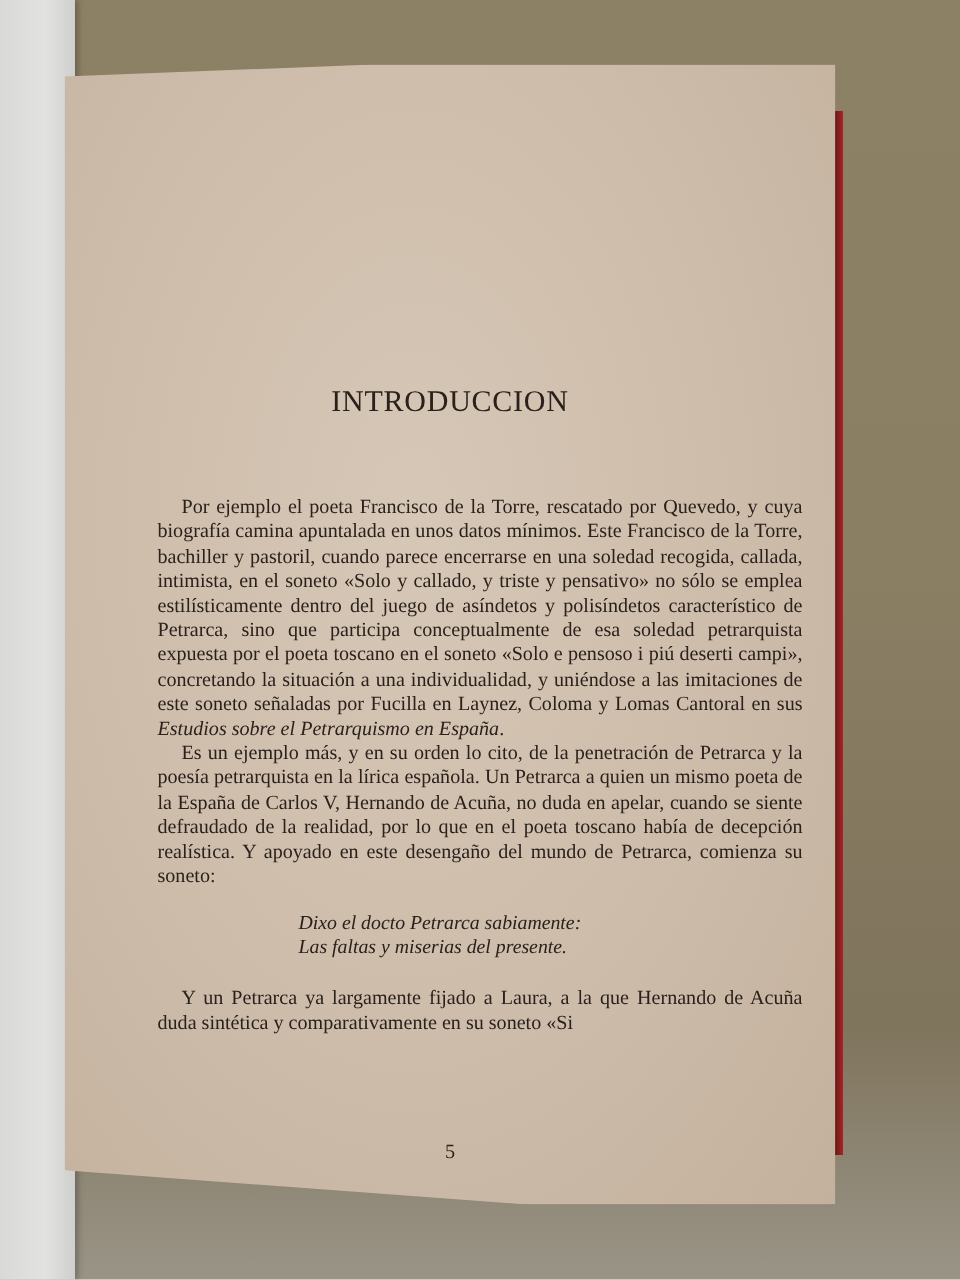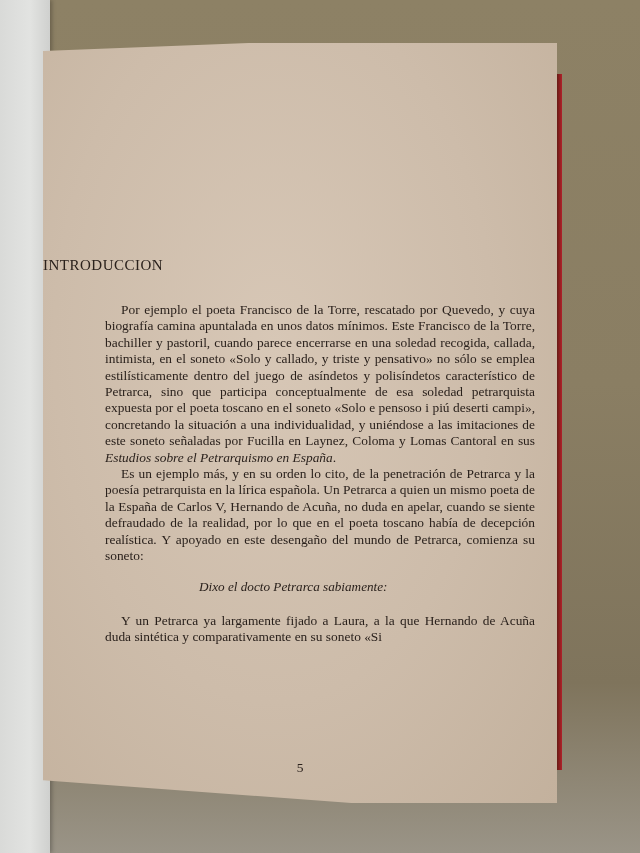--- a/index.html
+++ b/index.html
@@ -17,29 +17,29 @@
     position:absolute; left:556px; top:74px; width:6px; height:696px;
     background: linear-gradient(90deg, #5a1a12, #7a1e1a 40%, #b2202a 100%);
   }
   .page {
     position:absolute; left:43px; top:43px; width:514px; height:760px;
     background: radial-gradient(ellipse at 45% 40%, #d7c7b6 0%, #cdbcaa 55%, #c3b19d 100%);
     clip-path: polygon(0 8px, 40% 0, 100% 0, 100% 100%, 60% 100%, 0 97%);
     color:#2a211c;
   }
   .heading {
-    position:absolute; left:0; width:100%; top:214px; 
-    font-size:15px; letter-spacing:0.5px;
+    position:absolute; left:0; width:100%; top:214px; text-align:center;
+    font-size:20px; letter-spacing:0.5px;
   }
   .body-text {
     position:absolute; left:62px; width:430px; top:259px;
     font-size:13.4px; line-height:16.4px; text-align:justify;
   }
   .body-text p { margin:0; text-indent:16px; }
-  .body-text p.first { text-indent:16px; }
+  .body-text p.first { text-indent:16px;margin-top:28px; }
   .verse {
     margin:14px 0 14px 94px; font-style:italic; font-size:13.2px; line-height:16.4px;
   }
   .verse div { text-indent:0;font-style:italic; }
   .tail { margin-top:18px !important; }
   em { font-style:italic; }
   .page-number {
     position:absolute; left:0; width:100%; top:717px; text-align:center; font-size:13.5px;
   }
 </style>
@@ -51,19 +51,20 @@
 
 <div class="page">
   <div class="heading">INTRODUCCION</div>
 
   <div class="body-text">
     <p class="first"><span>Por ejemplo el poeta Francisco de la Torre, rescatado por Quevedo, y cuya biografía camina apuntalada en unos datos mínimos. Este Francisco de la Torre, bachiller y pastoril, cuando parece encerrarse en una soledad recogida, callada, intimista, en el soneto «Solo y callado, y triste y pensativo» no sólo se emplea estilísticamente dentro del juego de asíndetos y polisíndetos característico de Petrarca, sino que participa conceptualmente de esa soledad petrarquista expuesta por el poeta toscano en el soneto «Solo e pensoso i piú deserti campi», concretando la situación a una individualidad, y uniéndose a las imitaciones de este soneto señaladas por Fucilla en Laynez, Coloma y Lomas Cantoral en sus </span><em>Estudios sobre el Petrarquismo en España</em><span>.</span></p>
     <p>Es un ejemplo más, y en su orden lo cito, de la penetración de Petrarca y la poesía petrarquista en la lírica española. Un Petrarca a quien un mismo poeta de la España de Carlos V, Hernando de Acuña, no duda en apelar, cuando se siente defraudado de la realidad, por lo que en el poeta toscano había de decepción realística. Y apoyado en este desengaño del mundo de Petrarca, comienza su soneto:</p>
 
     <div class="verse">
       <div>Dixo el docto Petrarca sabiamente:</div>
+      <div>Las faltas y miserias del presente.</div>
     </div>
 
     <p class="tail">Y un Petrarca ya largamente fijado a Laura, a la que Hernando de Acuña duda sintética y comparativamente en su soneto «Si</p>
   </div>
 
   <div class="page-number">5</div>
 </div>
 
 </body></html>

